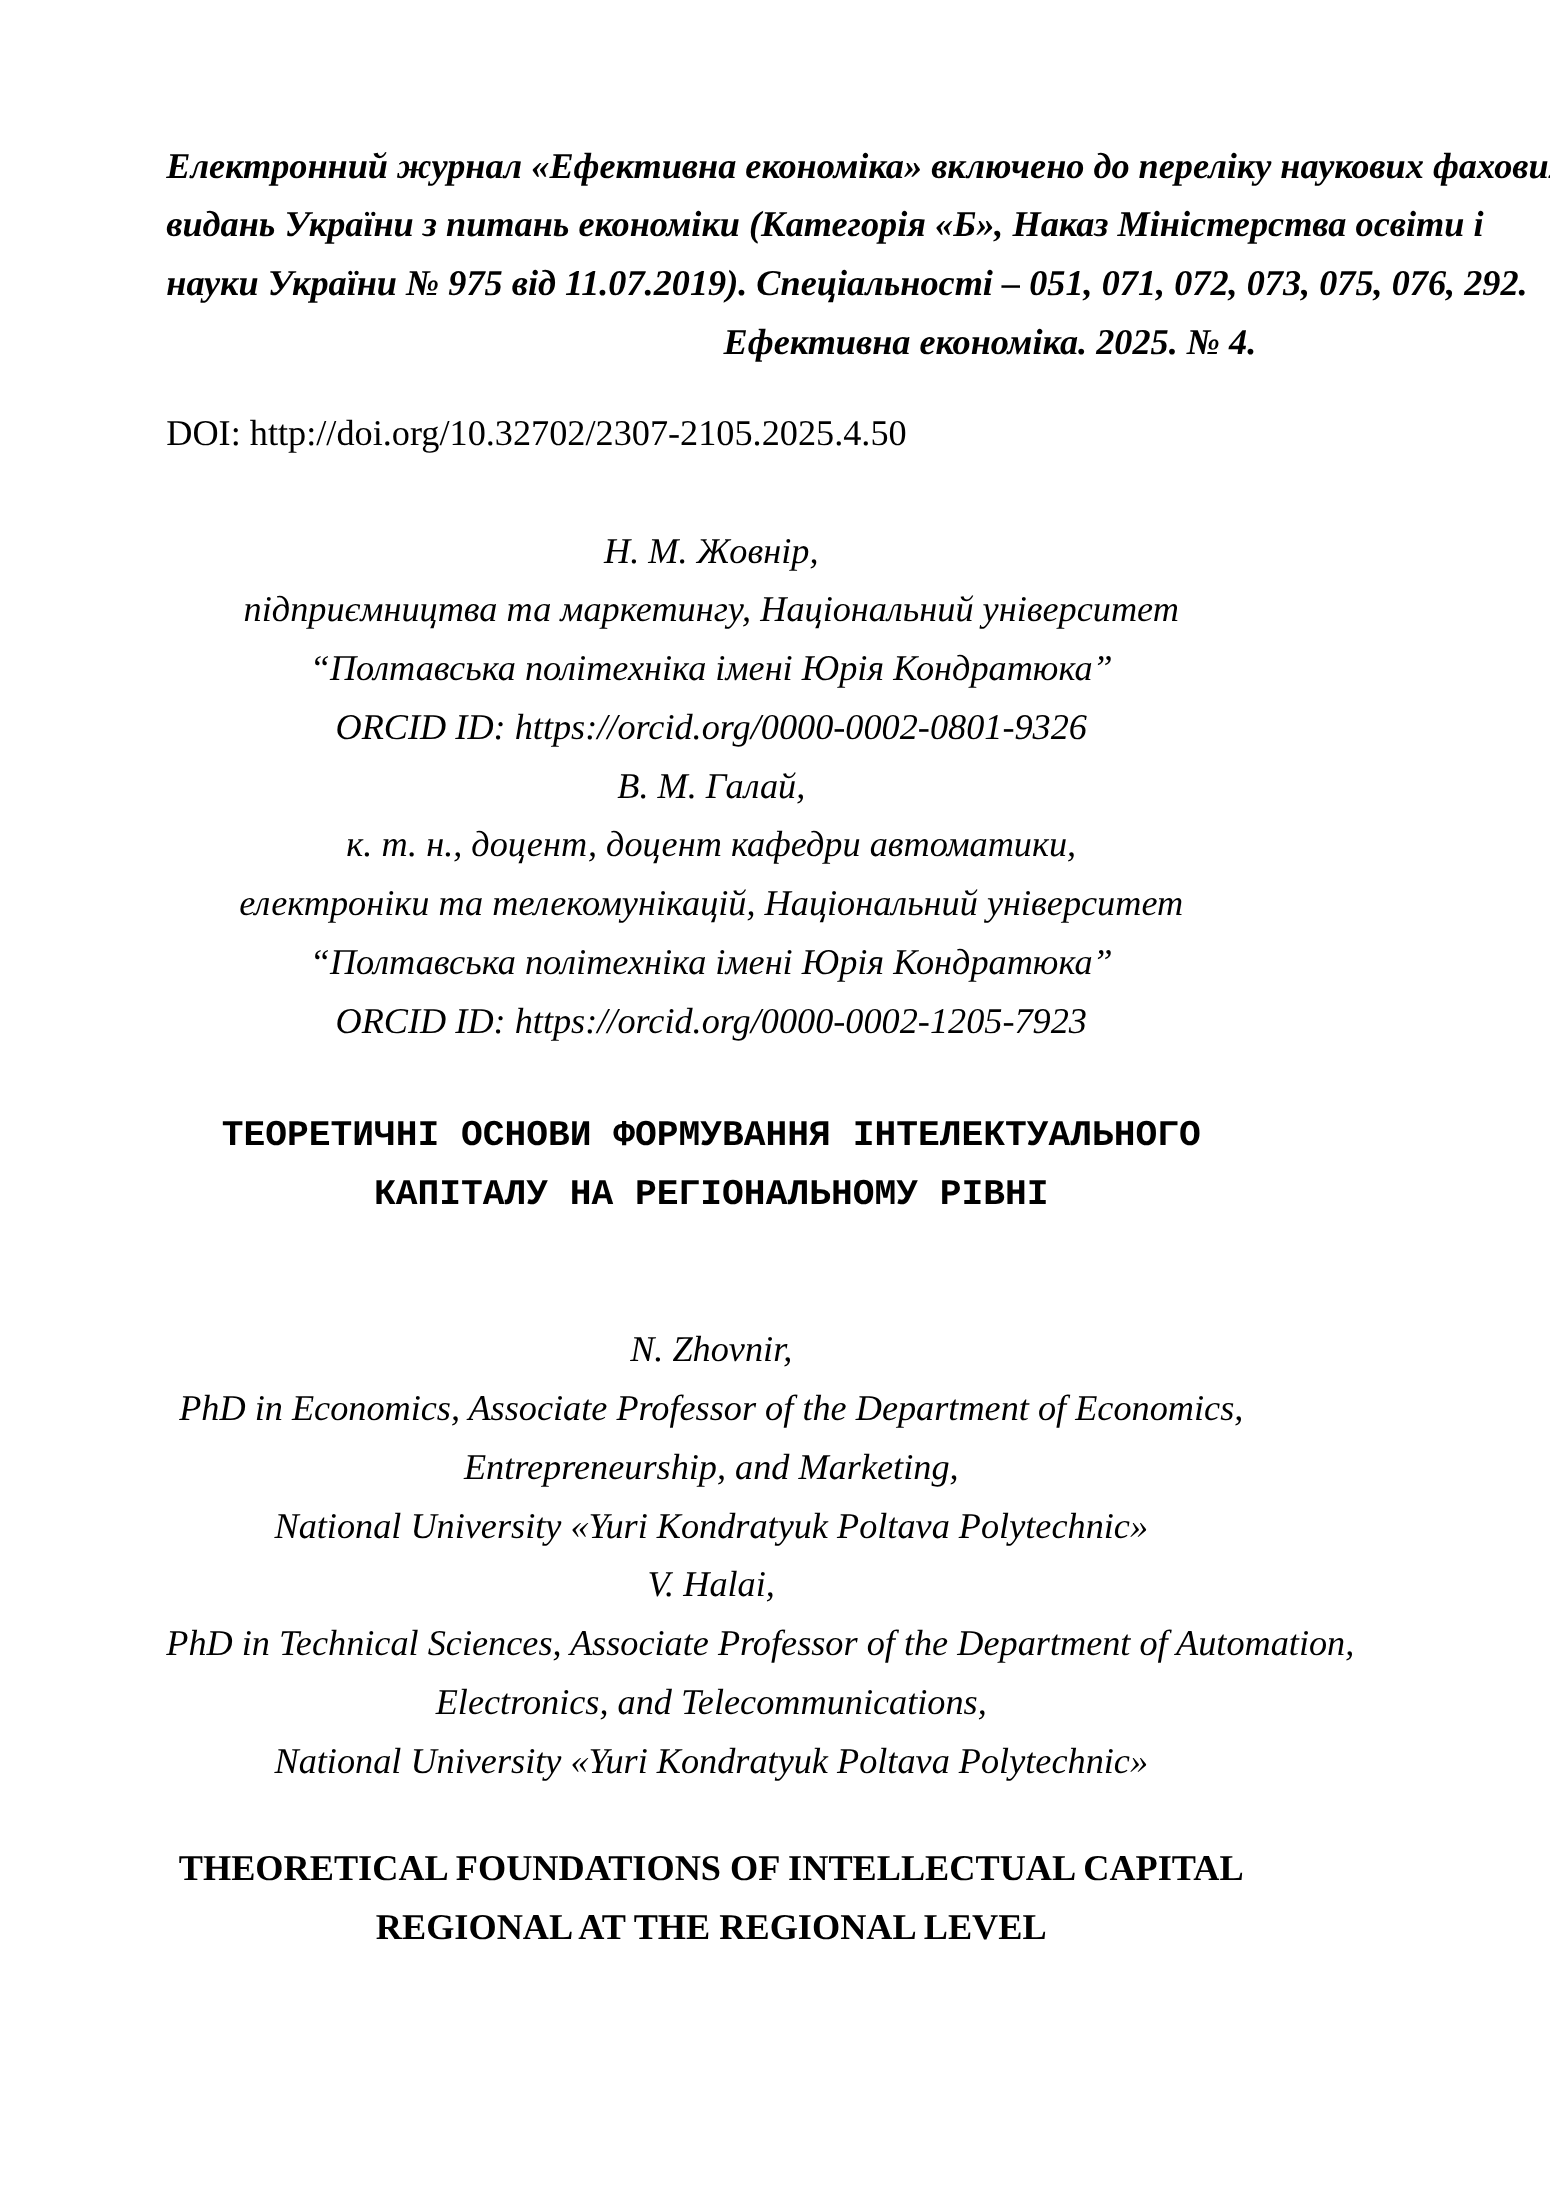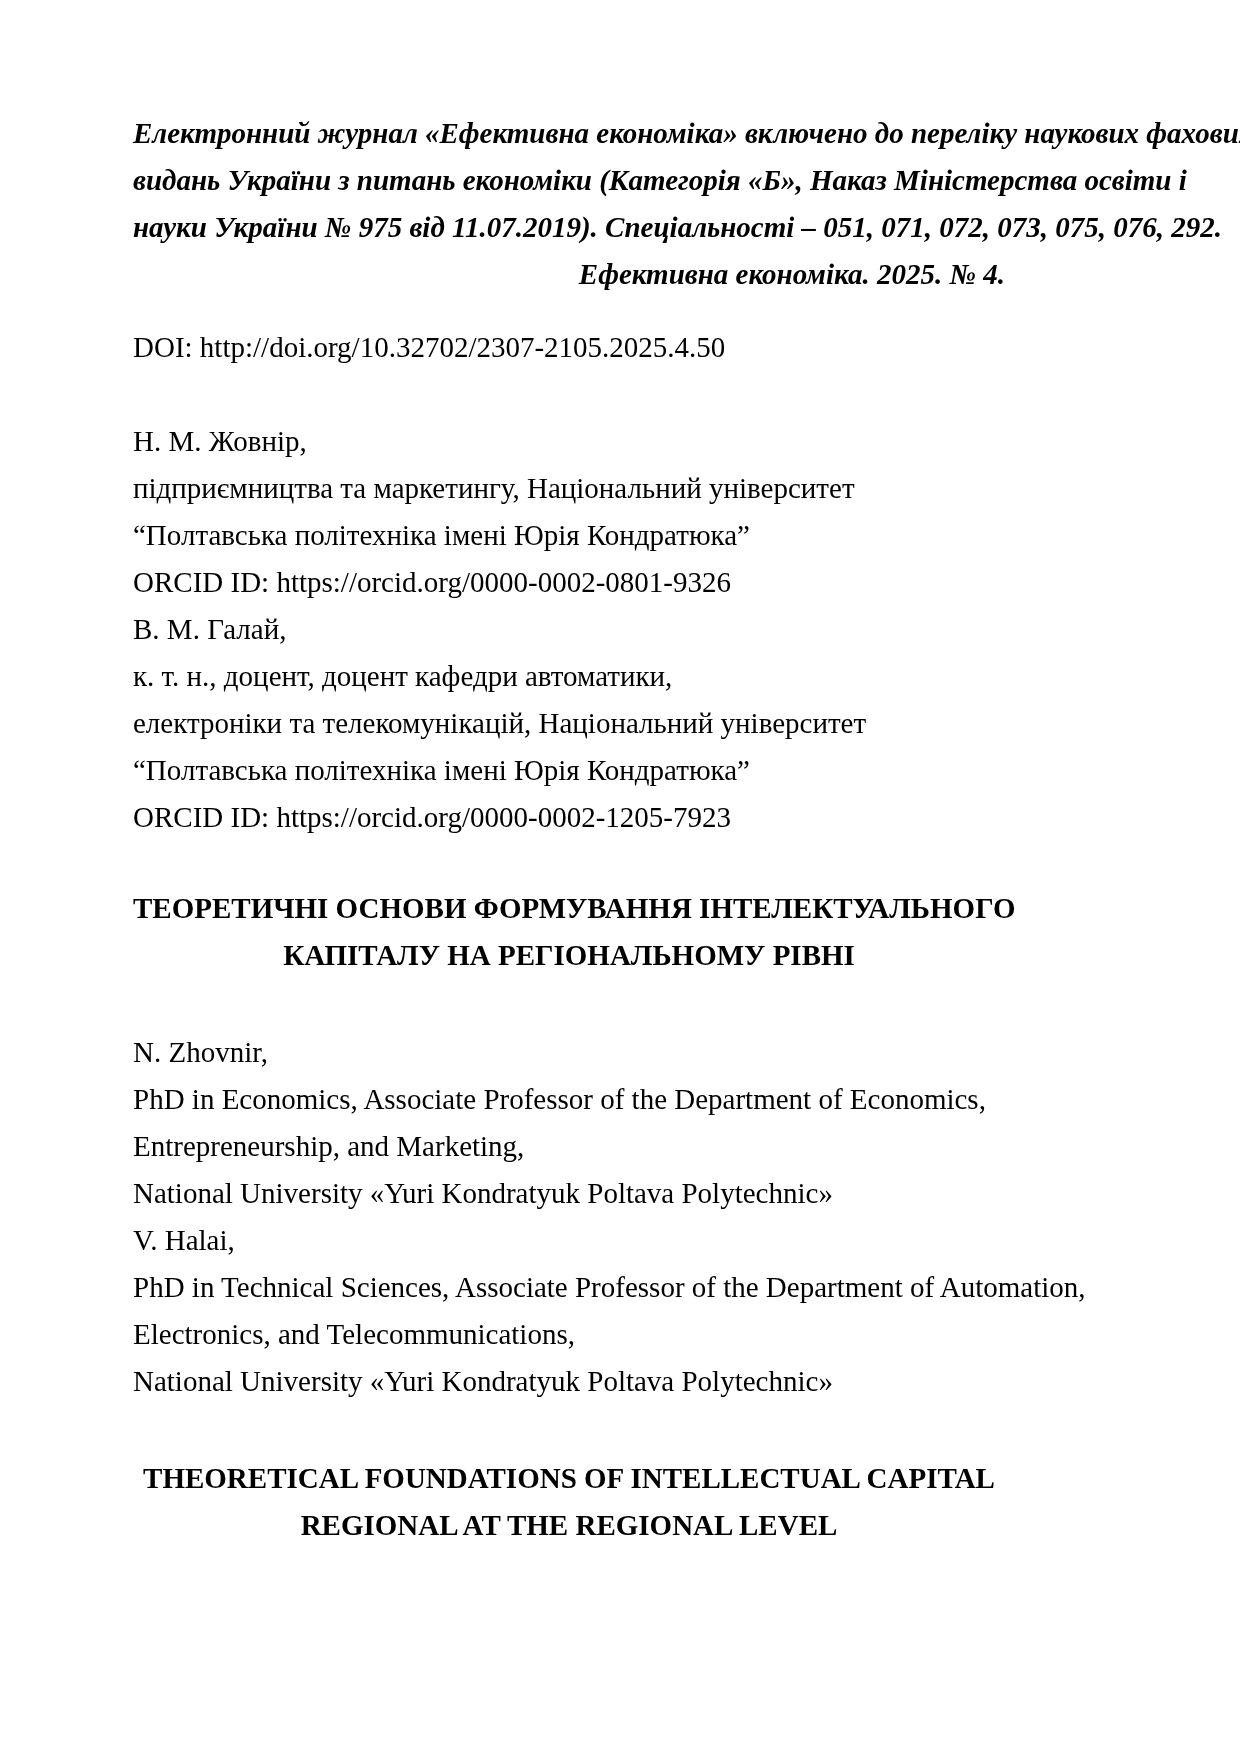--- a/index.html
+++ b/index.html
@@ -27,28 +27,30 @@
     font-weight: bold;
     font-style: italic;
     margin-bottom: 26px;
   }
   .meta-block {
     text-align: left;
     font-weight: normal;
     margin-bottom: 47px;
   }
   .authors-block {
+    text-align: center;
+    font-style: italic;
   }
   .authors-ua { margin-bottom: 44px; }
-  .authors-en { margin-bottom: 50px; }
+  .authors-en { margin-bottom: 39px; }
   .title-block {
     text-align: center;
     font-weight: bold;
   }
-  .title-ua { margin-bottom: 50px; }
+  .title-ua { margin-bottom: 78px; font-family: Liberation Mono, monospace; }
   .line { white-space: nowrap; }
 </style>
 </head>
 <body>
 
 <div class="page">
 
   <div class="journal-header">
     <div class="line">Електронний журнал «Ефективна економіка» включено до переліку наукових фахових</div>
     <div class="line">видань України з питань економіки (Категорія «Б», Наказ Міністерства освіти і</div>

